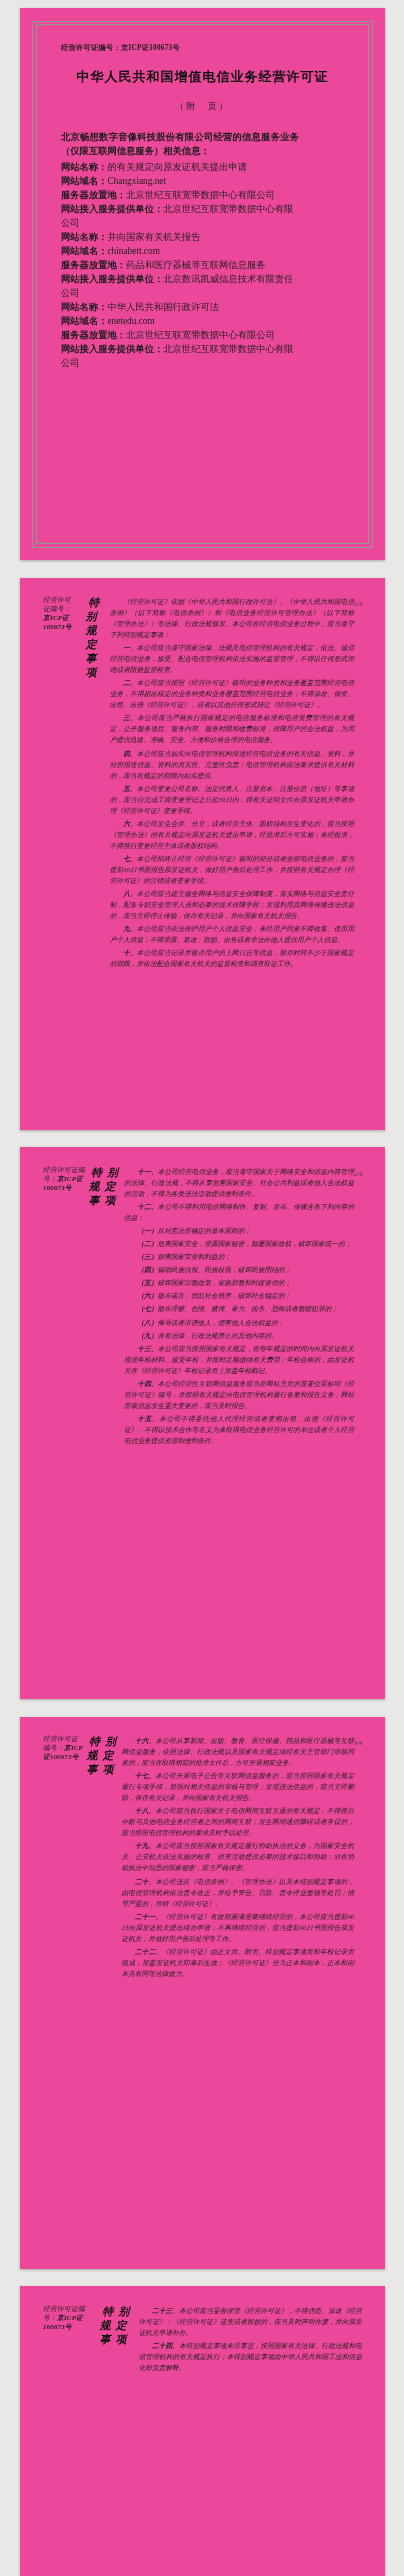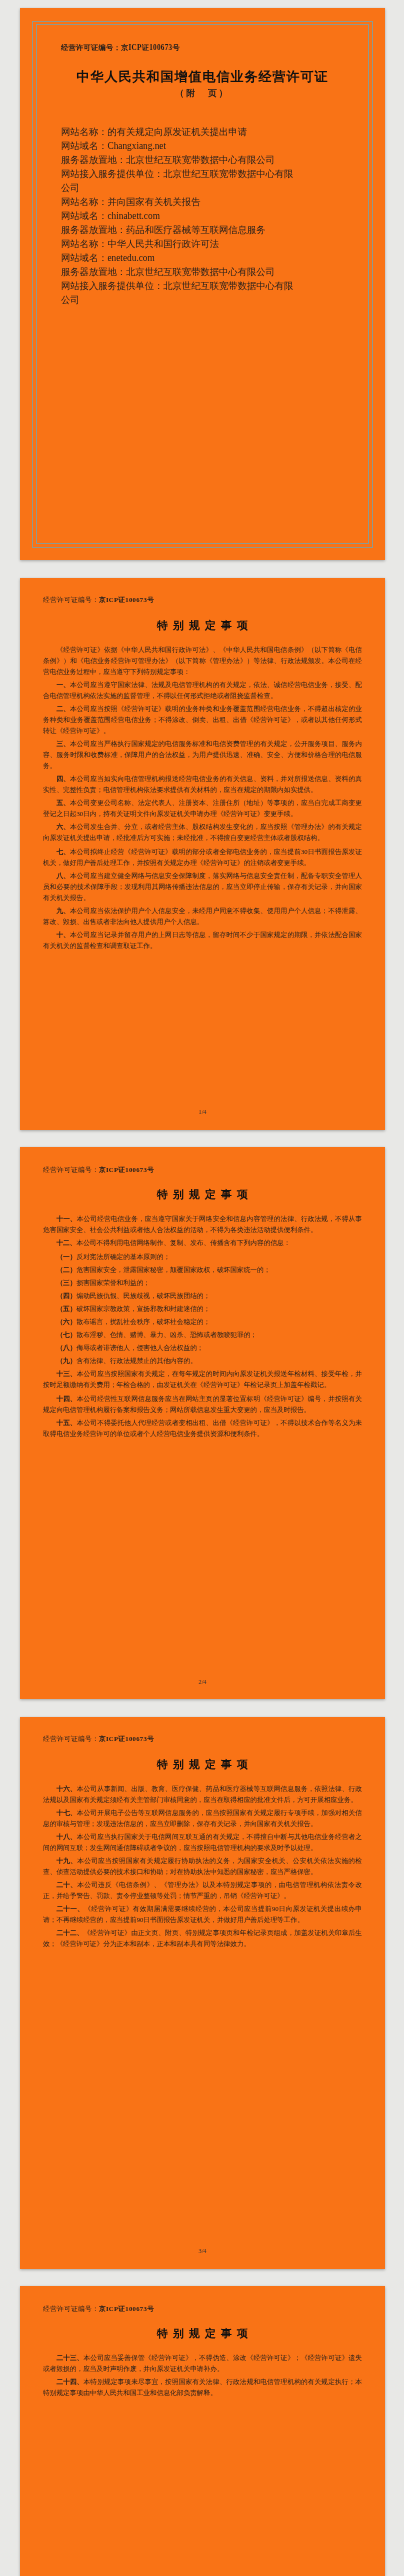--- a/index.html
+++ b/index.html
@@ -15,21 +15,21 @@
     width: 405px;
     padding-top: 8.2px;
     display: flex;
     flex-direction: column;
     align-items: center;
     gap: 17.5px;
   }
   .page {
     width: 365px;
     height: 552px;
-    background: #f97316;
+    background: #ec4899;
     box-shadow: 0 0.5px 2.6px rgba(0,0,0,.28), 0 0 0.5px rgba(0,0,0,.35);
     position: relative;
     flex: 0 0 auto;
   }
 
   
   .cover { padding: 12.4px; }
   .frame-outer {
     height: 100%;
     border: 1.5px solid #8d9a90;
@@ -40,46 +40,47 @@
     border: 0.5px solid #8d9a90;
     padding: 17.5px 24px;
   }
   .cover-licno { font-size: 7.2px; font-weight: bold; letter-spacing: 0.3px; margin-bottom: 15.5px; }
   .cover-licno .hdr-no { font-weight: bold; }
   .cover-title {
     text-align: center;
     font-size: 13px;
     font-weight: bold;
     letter-spacing: 1px;
-    margin-bottom: 2px;
+    margin-bottom: 15px;
     color: #111;
   }
   .cover-sub {
     text-align: center;
     font-size: 8.8px;
-    font-weight: bold;
+    font-weight: normal;
     letter-spacing: 2.1px;
-    margin-bottom: 25px;
+    margin-bottom: 17px;
   }
   .cover-body { max-width: 238px; }
   .cover-intro {
     font-size: 9.3px;
     font-weight: bold;
     line-height: 14px;
     margin-bottom: 2.1px;
     text-align: justify;
   }
   .entry { font-size: 9.3px; line-height: 14px; text-align: left; }
-  .entry-label { font-weight: normal; }
+  .entry-label { font-weight: bold; }
 
   
   .provision {
     padding: 18.5px 23px 14.4px;
     display: flex;
-    flex-direction: column;
+    flex-direction: row;
+    font-style: italic;
   }
   .p-header { font-size: 6.7px; margin-bottom: 13.4px; letter-spacing: 0.3px; }
   .p-header .hdr-no { font-weight: bold; }
   .p-title {
     text-align: center;
     font-size: 10.8px;
     font-weight: bold;
     letter-spacing: 5.2px;
     text-indent: 5.2px;
     margin-bottom: 11.3px;
@@ -102,28 +103,30 @@
 
   <section class="page cover">
     <div class="frame-outer">
       <div class="frame-inner">
         <div class="cover-licno">
           <span class="hdr-label">经营许可证编号：</span><span class="hdr-no">京ICP证100673号</span>
         </div>
         <h1 class="cover-title">中华人民共和国增值电信业务经营许可证</h1>
         <div class="cover-sub">（附　页）</div>
         <div class="cover-body">
+          <p class="cover-intro">北京畅想数字音像科技股份有限公司经营的信息服务业务（仅限互联网信息服务）相关信息：</p>
           <div id="cover-entries">
               <p class="entry"><span class="entry-label">网站名称：</span><span>的有关规定向原发证机关提出申请</span></p>
               <p class="entry"><span class="entry-label">网站域名：</span><span>Changxiang.net</span></p>
               <p class="entry"><span class="entry-label">服务器放置地：</span><span>北京世纪互联宽带数据中心有限公司</span></p>
               <p class="entry"><span class="entry-label">网站接入服务提供单位：</span><span>北京世纪互联宽带数据中心有限公司</span></p>
               <p class="entry"><span class="entry-label">网站名称：</span><span>并向国家有关机关报告</span></p>
               <p class="entry"><span class="entry-label">网站域名：</span><span>chinabett.com</span></p>
               <p class="entry"><span class="entry-label">服务器放置地：</span><span>药品和医疗器械等互联网信息服务</span></p>
+              <p class="entry"><span class="entry-label">网站接入服务提供单位：</span><span>北京数讯凯威信息技术有限责任公司</span></p>
               <p class="entry"><span class="entry-label">网站名称：</span><span>中华人民共和国行政许可法</span></p>
               <p class="entry"><span class="entry-label">网站域名：</span><span>enetedu.com</span></p>
               <p class="entry"><span class="entry-label">服务器放置地：</span><span>北京世纪互联宽带数据中心有限公司</span></p>
               <p class="entry"><span class="entry-label">网站接入服务提供单位：</span><span>北京世纪互联宽带数据中心有限公司</span></p>
             </div>
         </div>
       </div>
     </div>
   </section>
 

